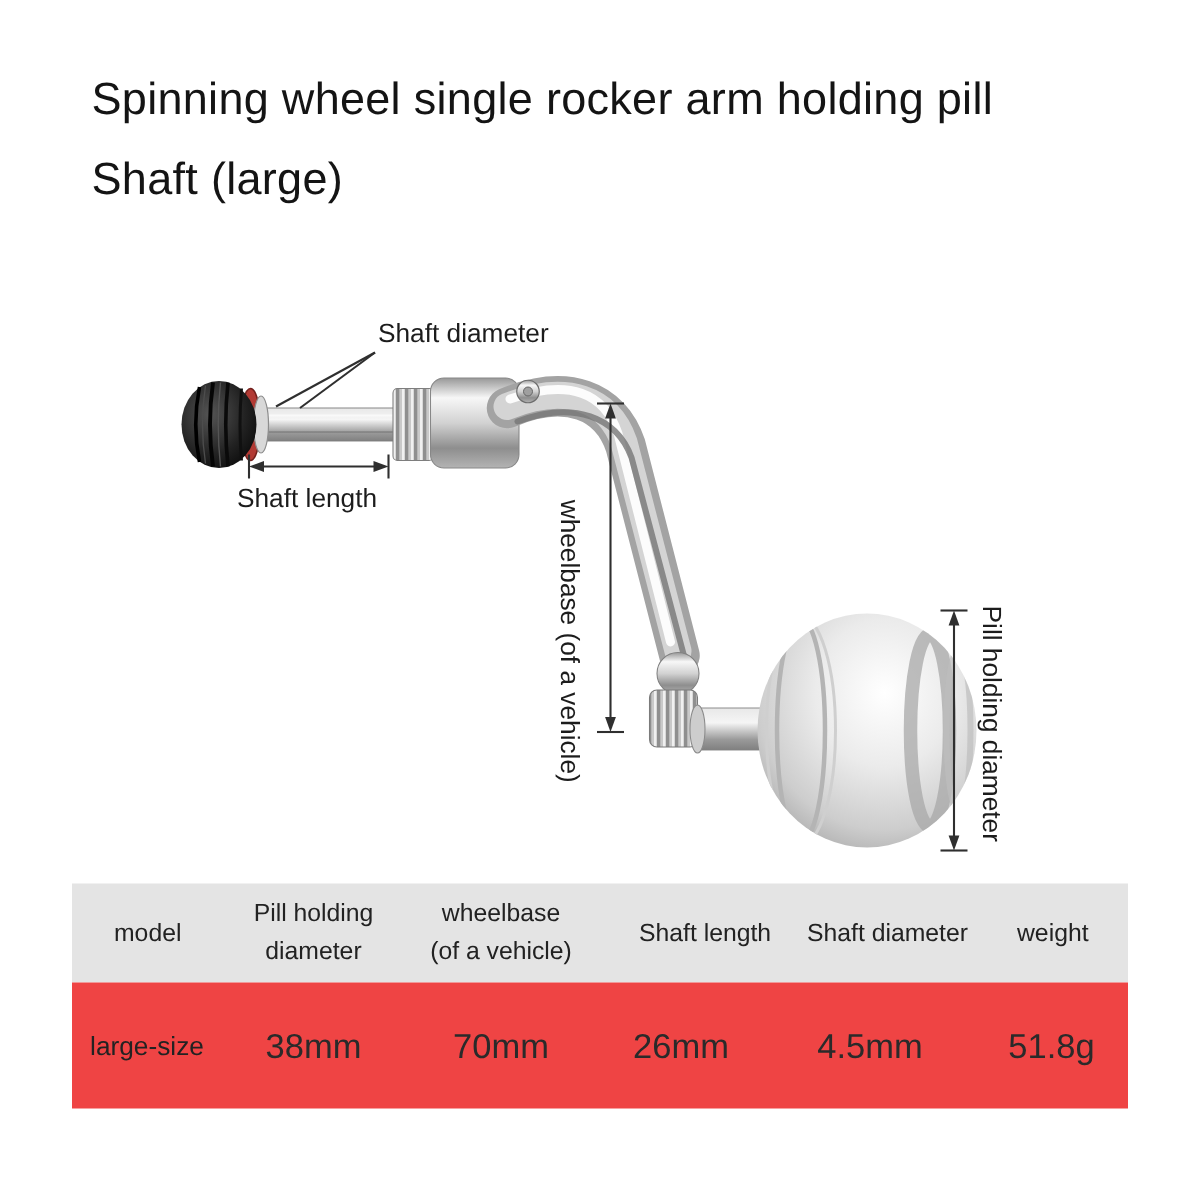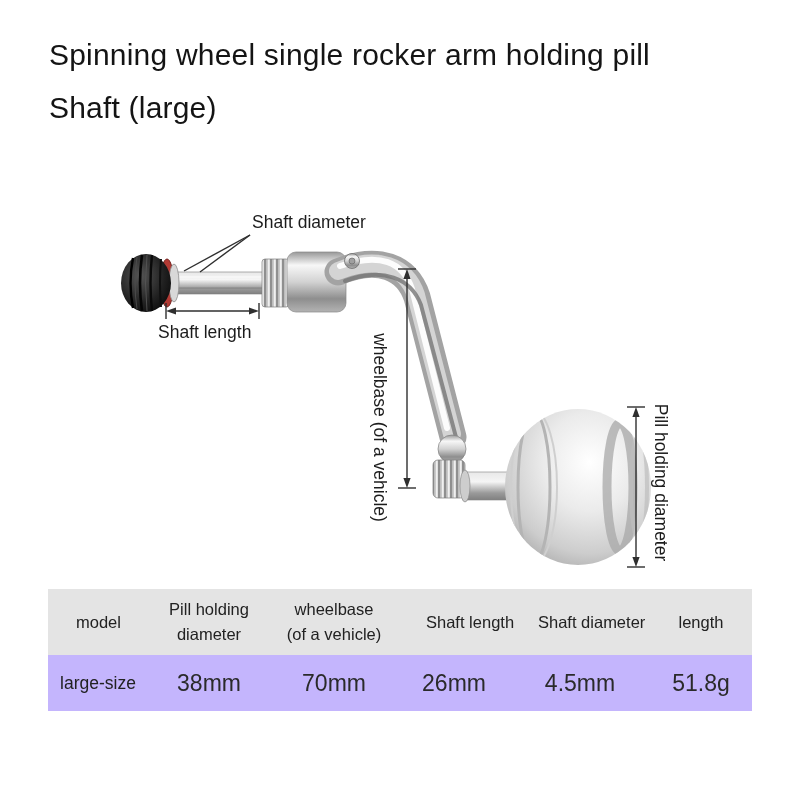--- a/index.html
+++ b/index.html
@@ -1,38 +1,38 @@
 <!DOCTYPE html>
 <html><head>
 <meta charset="utf-8">
 <style>
   html, body { margin: 0; padding: 0; background: #ffffff; }
   body { font-family: "Liberation Sans", "DejaVu Sans", sans-serif; }
   .page { position: relative; width: 800px; height: 800px; background: #ffffff; overflow: hidden; }
 
-  .title { position: absolute; left: 49px; top: 28px; margin: 0; font-size: 30px;
+  .title { position: absolute; left: 49px; top: 28px; margin: 12px; font-size: 30px;
            font-weight: 400; color: #141414; line-height: 1.78; letter-spacing: 0.2px; }
   .title span { display: block; }
 
   .figure { position: absolute; left: 0; top: 0; width: 800px; height: 800px; }
   .figure svg { position: absolute; left: 0; top: 0; }
 
   .ann { position: absolute; font-size: 17.5px; color: #1c1c1c; white-space: nowrap; }
   .ann.vertical { transform: rotate(90deg); }
   .ann-shaft-diameter { left: 252px; top: 212px; }
   .ann-shaft-length   { left: 158px; top: 322px; }
   .ann-wheelbase      { left: 285px; top: 417px; }
   .ann-pill           { left: 582px; top: 472px; }
 
   table.spec { position: absolute; left: 48px; top: 589px; width: 704px;
                border-collapse: collapse; table-layout: fixed; text-align: center; color: #222; }
   table.spec th { background: #e4e4e4; font-weight: 400; font-size: 16.5px; height: 58px;
                   padding: 4px 28px; line-height: 1.5; white-space: nowrap; vertical-align: middle; }
   table.spec th.wrap { white-space: normal; padding: 4px 14px; }
-  table.spec td { background: #c4b5fd; font-size: 23px; height: 52px; padding: 2px 6px;
+  table.spec td { background: #ef4444; font-size: 23px; height: 52px; padding: 16px 6px;
                   vertical-align: middle; color: #2a2a2a; text-align: center; }
   table.spec td.small { font-size: 17.5px; color: #222; }
 </style>
 </head>
 <body>
 
 <div class="page">
 
   <h1 class="title">
     <span>Spinning wheel single rocker arm holding pill</span>
@@ -171,21 +171,21 @@
       <col style="width:140px">
       <col style="width:102px">
     </colgroup>
     <thead>
       <tr>
         <th>model</th>
         <th class="wrap">Pill holding diameter</th>
         <th class="wrap">wheelbase (of a vehicle)</th>
         <th>Shaft length</th>
         <th>Shaft diameter</th>
-        <th>length</th>
+        <th>weight</th>
       </tr>
     </thead>
     <tbody>
       <tr>
         <td class="small">large-size</td>
         <td>38mm</td>
         <td>70mm</td>
         <td>26mm</td>
         <td>4.5mm</td>
         <td>51.8g</td>

